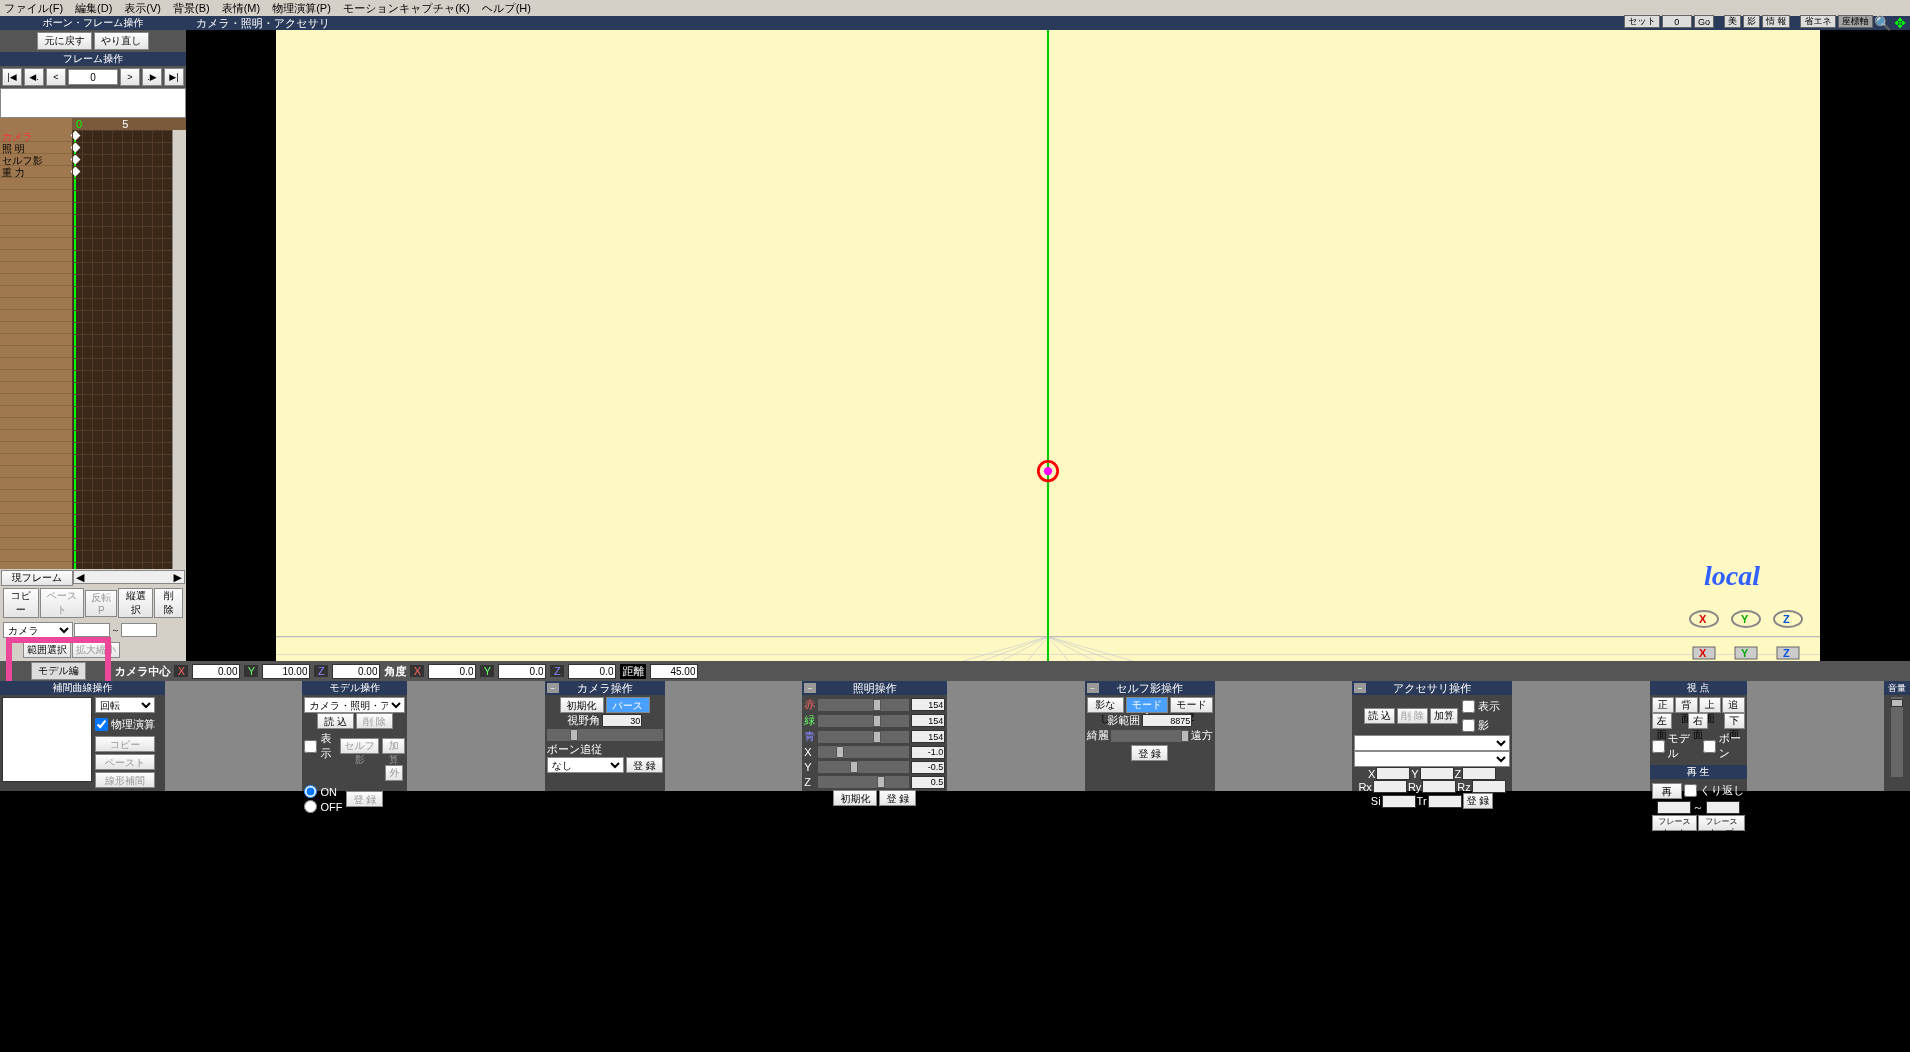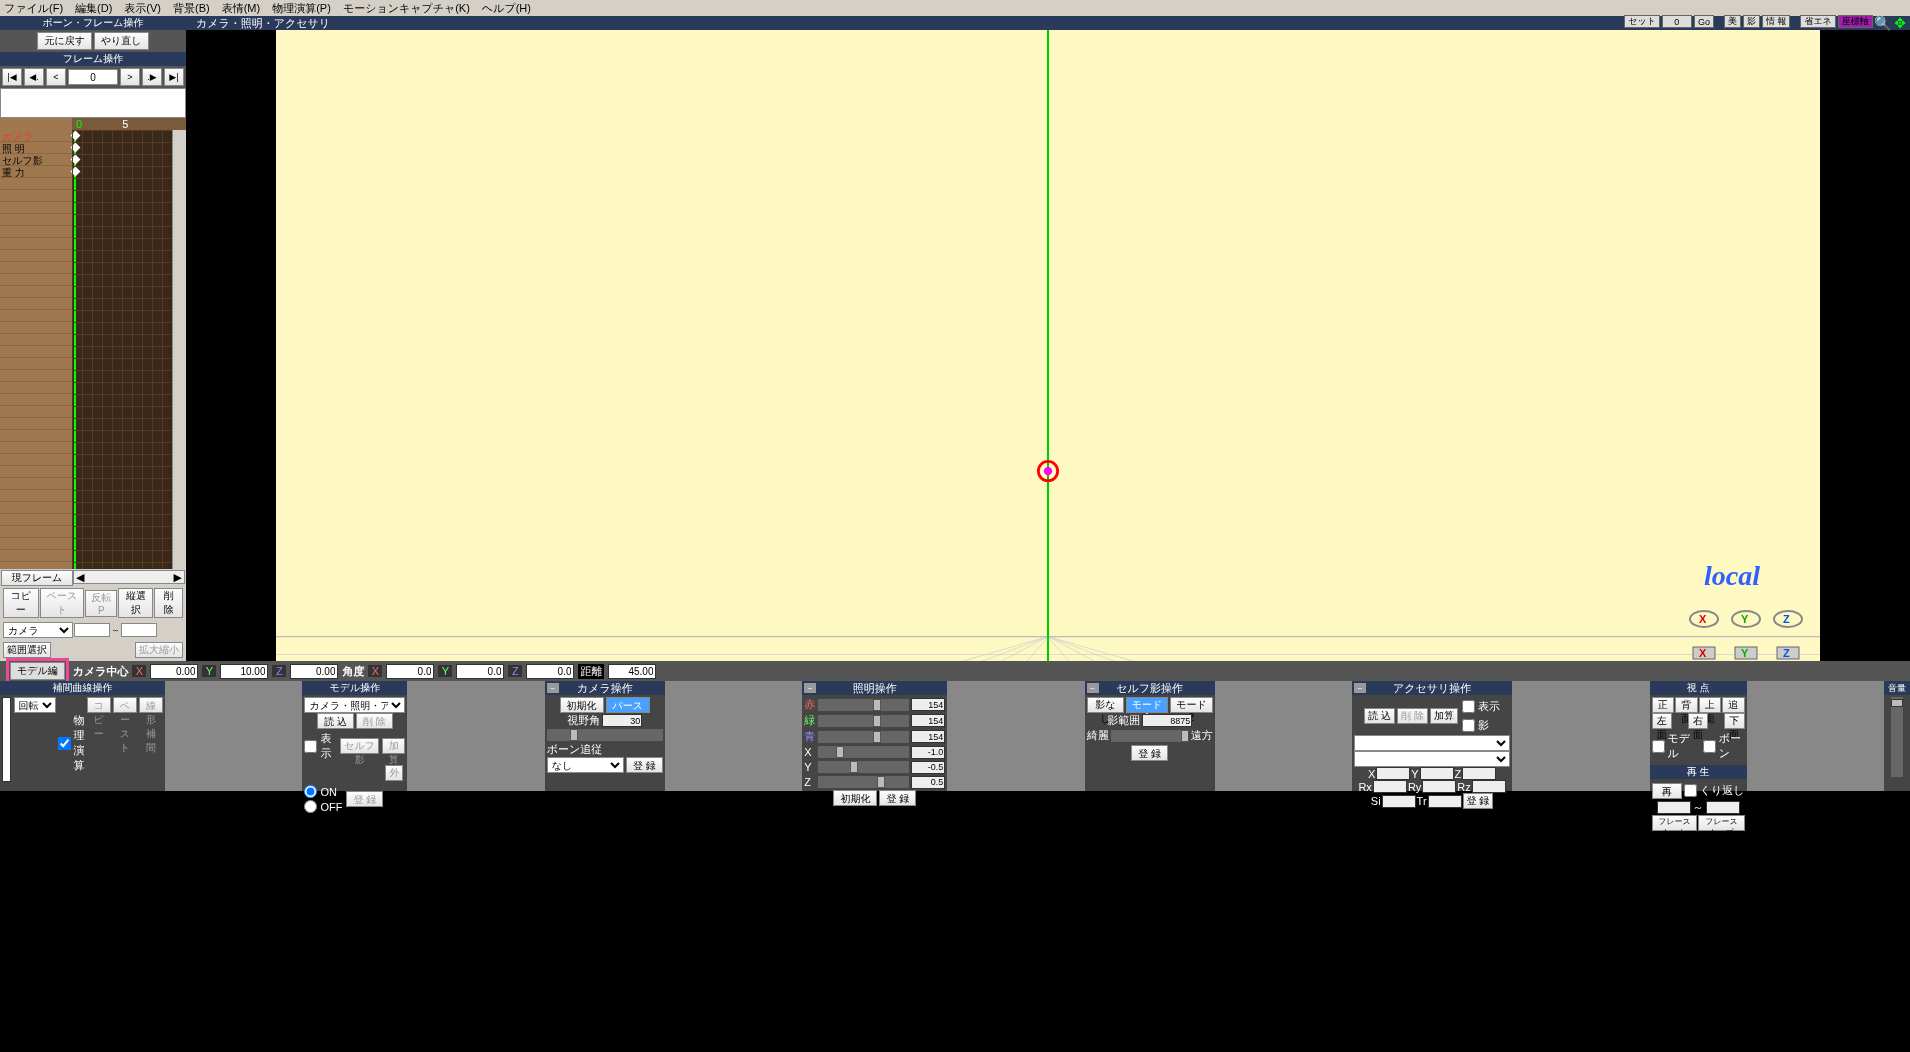--- a/index.html
+++ b/index.html
@@ -38,34 +38,34 @@
 .scroll-v { position:absolute; right:0; top:0; bottom:0; width:14px; background:#d4d0c8; border-left:1px solid #888;}
 .timeline-footer { background:#d4d0c8; padding:1px; }
 .timeline-footer .row { justify-content:flex-start; gap:1px;}
 .sel-box { width:36px; height:14px; border:1px solid #888; background:#fff; font-size:10px;}
 
 
 .viewport-wrap { flex:1; display:flex; flex-direction:column; background:#000;}
 .vp-title { height:14px; background:#2a3a5a; color:#fff; padding-left:10px; font-size:10px; display:flex; align-items:center;}
 .vp-title .right { margin-left:auto; display:flex; gap:2px; padding-right:4px;}
 .vp-title .right .sm { background:#ddd; color:#000; border:1px solid #666; padding:0 3px; font-size:9px; height:13px; display:flex; align-items:center;}
-.vp-title .right .sm.blue { background:#a21caf; }
+.vp-title .right .sm.blue { background:#a3a3a3; }
 .viewport { flex:1; margin:0 90px 0 90px; background:#fef9c3; position:relative; overflow:hidden; }
 .grid-floor { position:absolute; inset:0; }
 .local-label { position:absolute; right:60px; top:530px; color:#3060ff; font-family:serif; font-size:28px; font-weight:bold; font-style:italic;}
 .gizmo-icons { position:absolute; right:15px; top:575px; display:flex; flex-direction:column; gap:6px;}
 .gizmo-icons .grow { display:flex; gap:8px;}
 .gizmo { width:34px; height:28px; display:flex; align-items:center; justify-content:center; font-weight:bold; font-size:14px; border-radius:4px;}
 
 
 .midbar { height:20px; background:#555; display:flex; align-items:center; gap:4px; padding:0 6px; color:#fff; font-size:10px;}
 .midbar .lbl { font-weight:bold;}
 .midbar .vlabel { background:#333; color:#ff0; width:14px; text-align:center;}
 .midbar input { width:48px; height:15px; text-align:right; border:1px solid #333; font-size:10px; padding-right:2px;}
-.midbar .redbox { border:3px solid #ec4899; padding:1px;}
+.midbar .redbox { border:6px solid #ec4899; padding:19px;}
 .midbar .redbox button { background:#ddd; border:1px solid #888; padding:1px 6px; font-size:10px;}
 .midbar .dist-lbl { background:#000; color:#fff; padding:0 2px;}
 
 
 .bottom { height:110px; background:#888; display:flex; gap:2px; padding-top:0;justify-content:space-between;}
 .bp { background:#454545; display:flex; flex-direction:column; }
 .bp-hdr { background:#2a3a5a; color:#fff; text-align:center; height:14px; font-size:10px; display:flex; align-items:center; justify-content:center; position:relative;}
 .bp-hdr .collapse { position:absolute; left:2px; background:#999; width:12px; height:10px; font-size:8px; display:flex; align-items:center; justify-content:center;}
 .bp-body { flex:1; padding:2px; color:#fff; font-size:10px;}
 .bp .btn { height:16px; }
@@ -235,21 +235,21 @@
         <button class="btn mini disabled">反転P</button>
         <button class="btn mini">縦選択</button>
         <button class="btn mini">削 除</button>
       </div>
       <div class="row">
         <select class="combo" style="width:70px;"><option>カメラ</option></select>
         <input class="sel-box" style="">
         <span style="font-size:9px;">～</span>
         <input class="sel-box" style="">
       </div>
-      <div class="row" style="justify-content:space-between;">
+      <div class="row" style="justify-content:flex-start;margin-left:20px;">
         <button class="btn mini">範囲選択</button>
         <button class="btn mini disabled">拡大縮小</button>
       </div>
     </div>
   </div>
 
   <div class="viewport-wrap">
     <div class="vp-title">
       <span>カメラ・照明・アクセサリ</span>
       <div class="right">
@@ -367,21 +367,21 @@
   <span class="dist-lbl">距離</span>
   <input value="45.00" style="">
 </div>
 
 <div class="bottom">
 
   <div class="bp" style="width:165px;">
     <div class="bp-hdr">補間曲線操作</div>
     <div class="bp-body" style="display:flex; gap:3px;">
       <div style="width:90px; height:85px; background:#fff; border:1px solid #333;"></div>
-      <div style="display:flex; gap:2px;">
+      <div style="display:flex; flex-direction:column; gap:2px;">
         <select class="combo"><option>回転</option></select>
         <div class="checkbox-line">
             <input type="checkbox" checked="" style="">
             <span>物理演算</span>
           </div>
         <button class="btn disabled">コピー</button>
         <button class="btn disabled">ペースト</button>
         <button class="btn disabled">線形補間</button>
       </div>
     </div>

